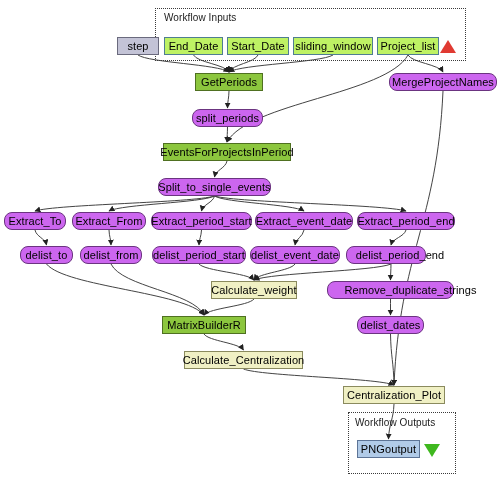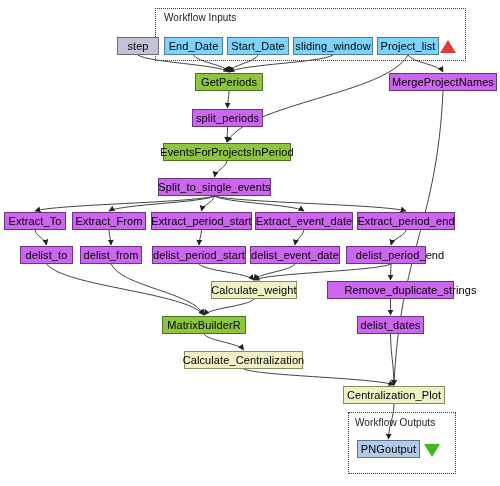--- a/index.html
+++ b/index.html
@@ -44,30 +44,31 @@
     display: flex;
     align-items: center;
     justify-content: center;
     font-size: 11px;
     color: #000000;
     white-space: nowrap;
     line-height: 1;
     letter-spacing: 0.1px;
   }
   .n-input {
-    background: #7dd3fc;
+    background: #bef264;
     border-color: #4f7d92;
   }
   .n-output {
     background: #b1cbe8;
     border-color: #5d7496;
   }
   .n-beanshell {
     background: #cc66ef;
     border-color: #6b3480;
+    border-radius: 8px;
   }
   .n-green {
     background: #8cc63e;
     border-color: #4f7021;
   }
   .n-cream {
     background: #f0f0c4;
     border-color: #8a8a5e;
   }
   .n-gray {

